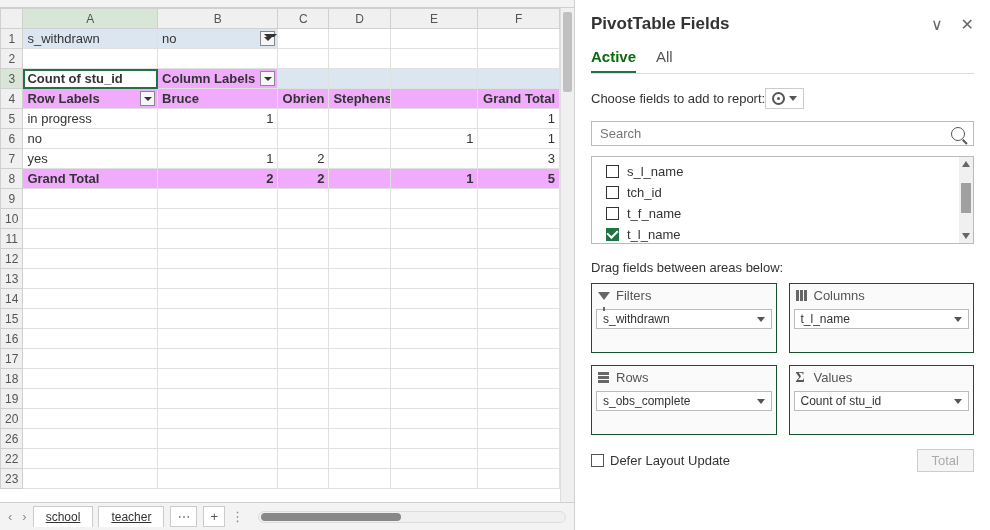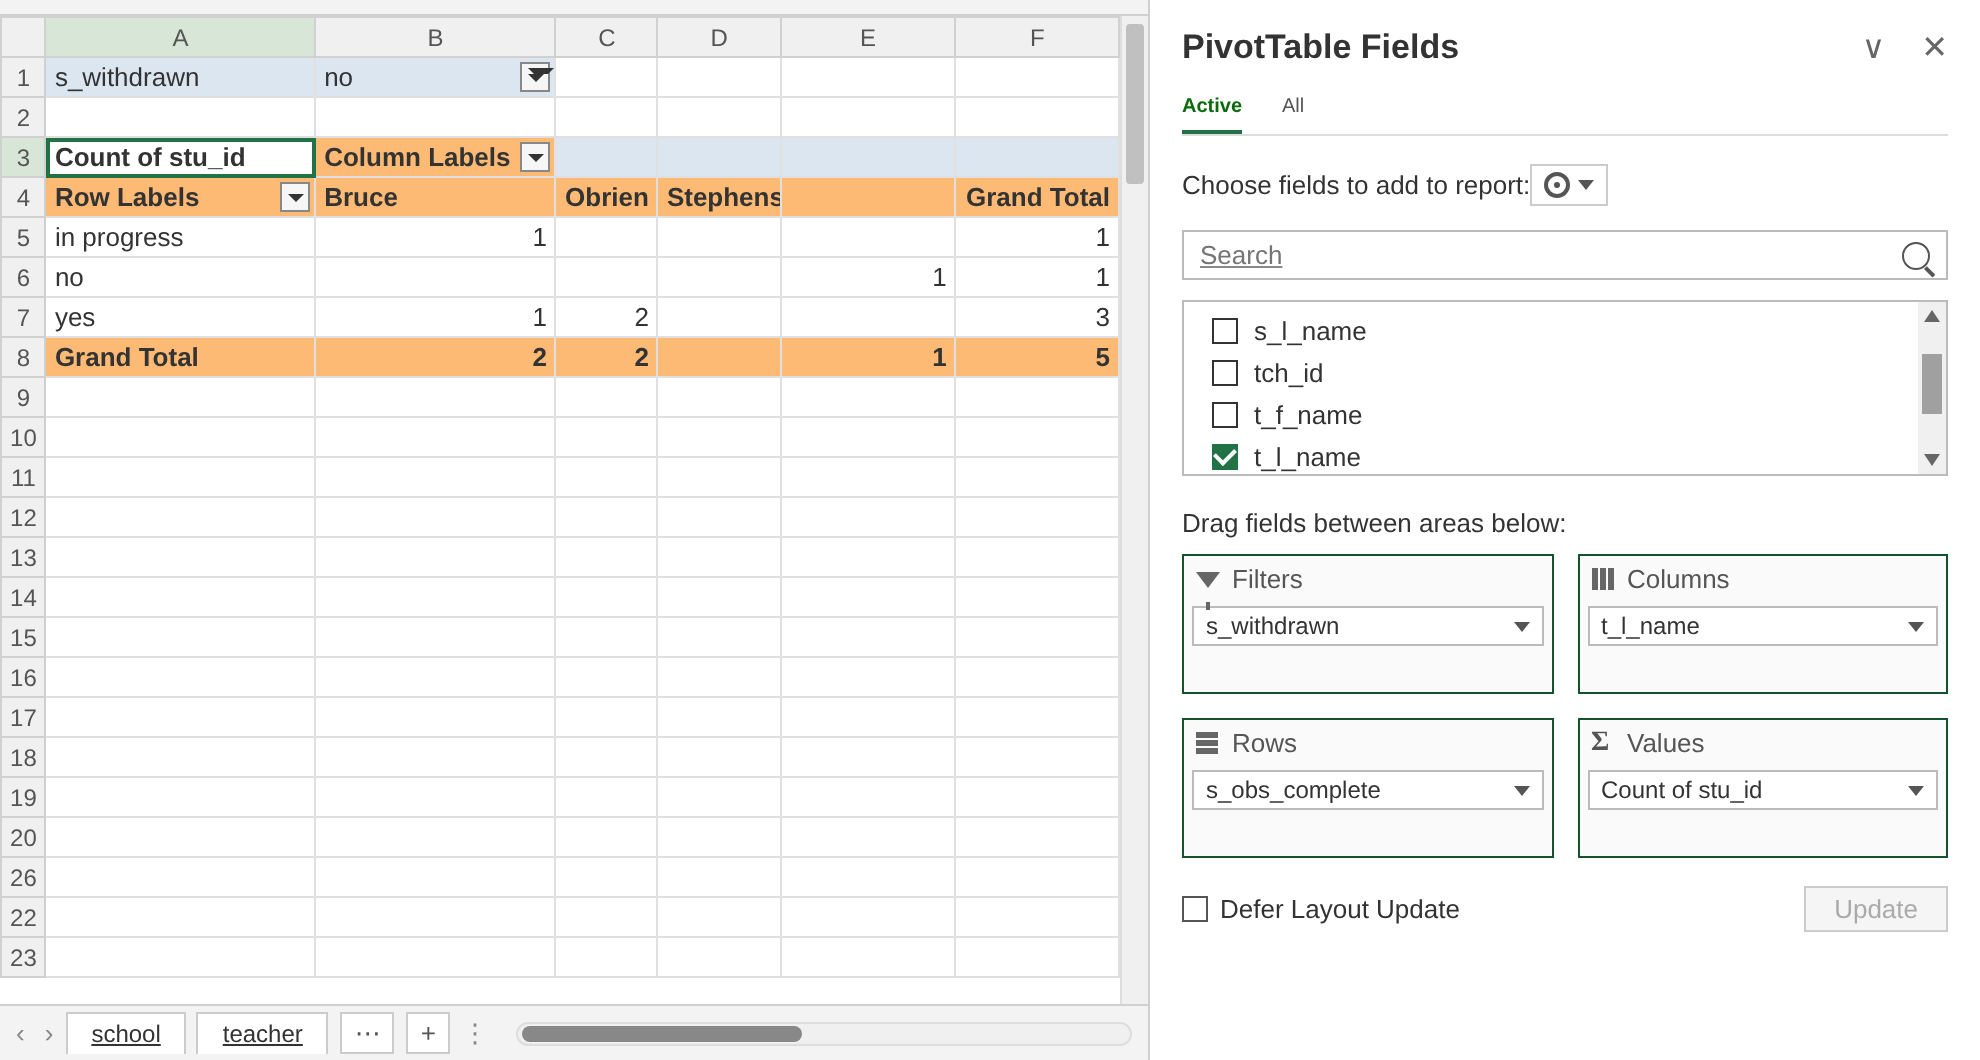--- a/index.html
+++ b/index.html
@@ -49,21 +49,21 @@
     border: 1px solid #e0e0e0;
     height: 20px;
     padding: 0 4px;
     font-size: 13px;
     white-space: nowrap;
     overflow: hidden;
     position: relative;
   }
   td.cell.right { text-align: right; }
   td.cell.shade { background: #dce6f1; }
-  td.cell.pivot-hdr { font-weight: bold; background: #fdba74; }
+  td.cell.pivot-hdr { font-weight: bold; background: #f0abfc; }
   td.cell.active { outline: 2px solid #217346; outline-offset: -2px; background: #fff; }
   td.cell.row1 { background: #dce6f1; }
 
   .dd-btn {
     display: inline-block; width: 15px; height: 15px;
     border: 1px solid #888; background: #f6f6f6;
     position: absolute; right: 2px; top: 2px;
   }
   .dd-btn::after {
     content: ''; position: absolute; left: 3px; top: 5px;
@@ -108,21 +108,21 @@
   .pane {
     flex: 1; background: #fff; display: flex; flex-direction: column;
     padding: 14px 16px 8px 16px;
   }
   .pane-hdr { display: flex; align-items: center; justify-content: space-between; }
   .pane-title { font-size: 17px; font-weight: 600; }
   .pane-ctrls { display: flex; gap: 18px; color: #666; }
   .pane-ctrls span { cursor: pointer; font-size: 16px; }
 
   .tabs { display: flex; gap: 20px; margin-top: 14px; border-bottom: 1px solid #ddd; }
-  .tab { padding-bottom: 6px; font-size: 10px; color: #555; cursor: pointer; }
+  .tab { padding-bottom: 6px; font-size: 15px; color: #555; cursor: pointer; }
   .tab.active { color: #0b6a0b; border-bottom: 2px solid #217346; font-weight: 600; }
 
   .choose-row { display: flex; align-items: center; margin-top: 14px; }
   .choose-row span { font-size: 13px; color: #333; }
   .gear-btn {
     border: 1px solid #ccc; padding: 3px 6px; display: flex; align-items: center; gap: 4px;
     background: #fff; cursor: pointer;
   }
   .gear-shape {
     width: 13px; height: 13px; border: 2px solid #555; border-radius: 50%;
@@ -132,21 +132,21 @@
   .caret-down {
     width: 0; height: 0; border-left: 4px solid transparent; border-right: 4px solid transparent;
     border-top: 5px solid #555;
   }
 
   .search-box {
     margin-top: 12px; border: 1px solid #bbb; display: flex; align-items: center;
     padding: 4px 8px; gap: 6px;
   }
   .search-box input {
-    border: none; outline: none; flex: 1; font-size: 13px; color: #888; text-decoration: underline;
+    border: none; outline: none; flex: 1; font-size: 13px; color: #888;
   }
   .mag-icon { width: 14px; height: 14px; border: 1.5px solid #555; border-radius: 50%; position: relative; }
   .mag-icon::after { content: ''; position: absolute; width: 6px; height: 1.5px; background: #555; bottom: -3px; right: -4px; transform: rotate(45deg); }
 
   .field-list {
     margin-top: 10px; border: 1px solid #bbb; height: 88px; overflow-y: auto;
     padding: 4px 0; position: relative;
   }
   .field-row { display: flex; align-items: center; gap: 8px; padding: 3px 14px; font-size: 13px; }
   .field-cb {
@@ -581,15 +581,15 @@
         </div>
       </div>
     </div>
   </div>
 
   <div class="footer-row">
     <div class="defer">
       <div class="defer-cb"></div>
       <span>Defer Layout Update</span>
     </div>
-    <div class="update-btn">Update</div>
+    <div class="update-btn">Total</div>
   </div>
 </div>
 
 </body></html>

